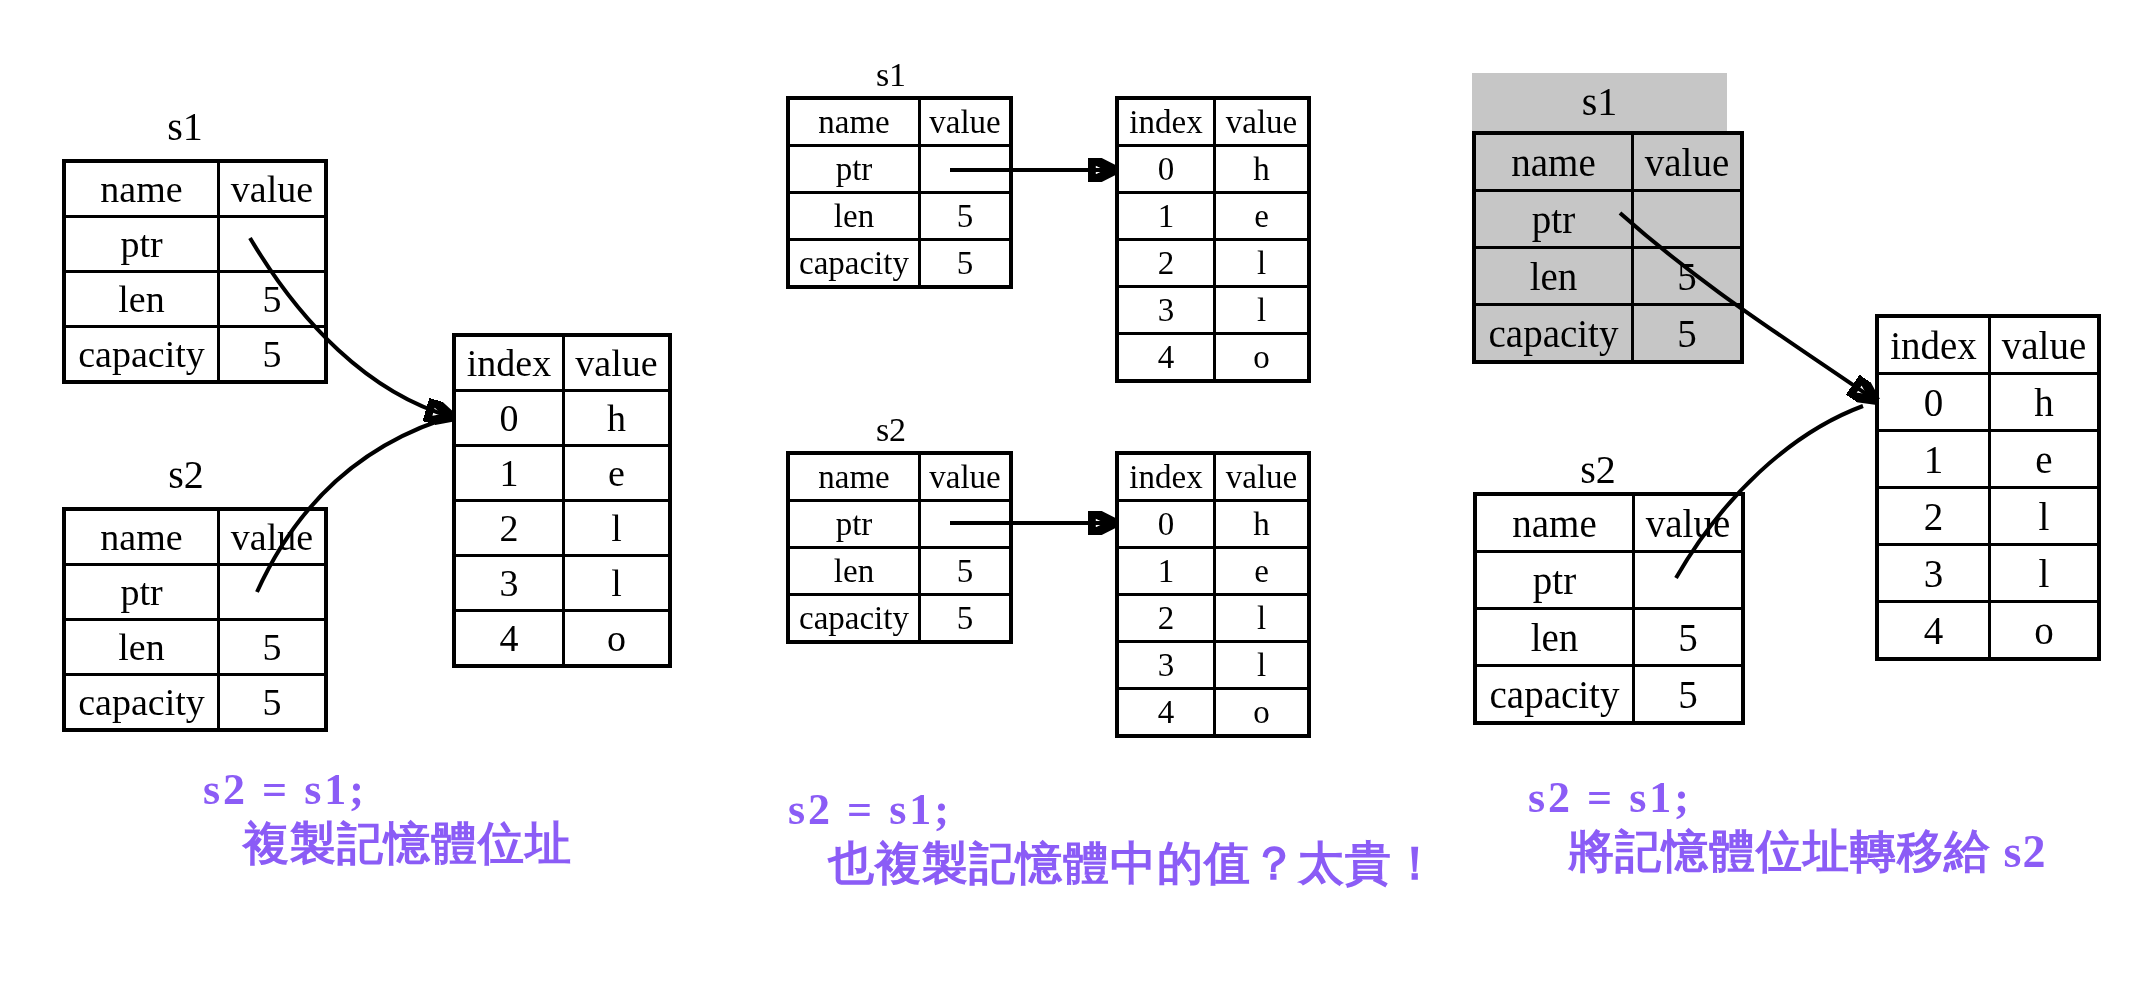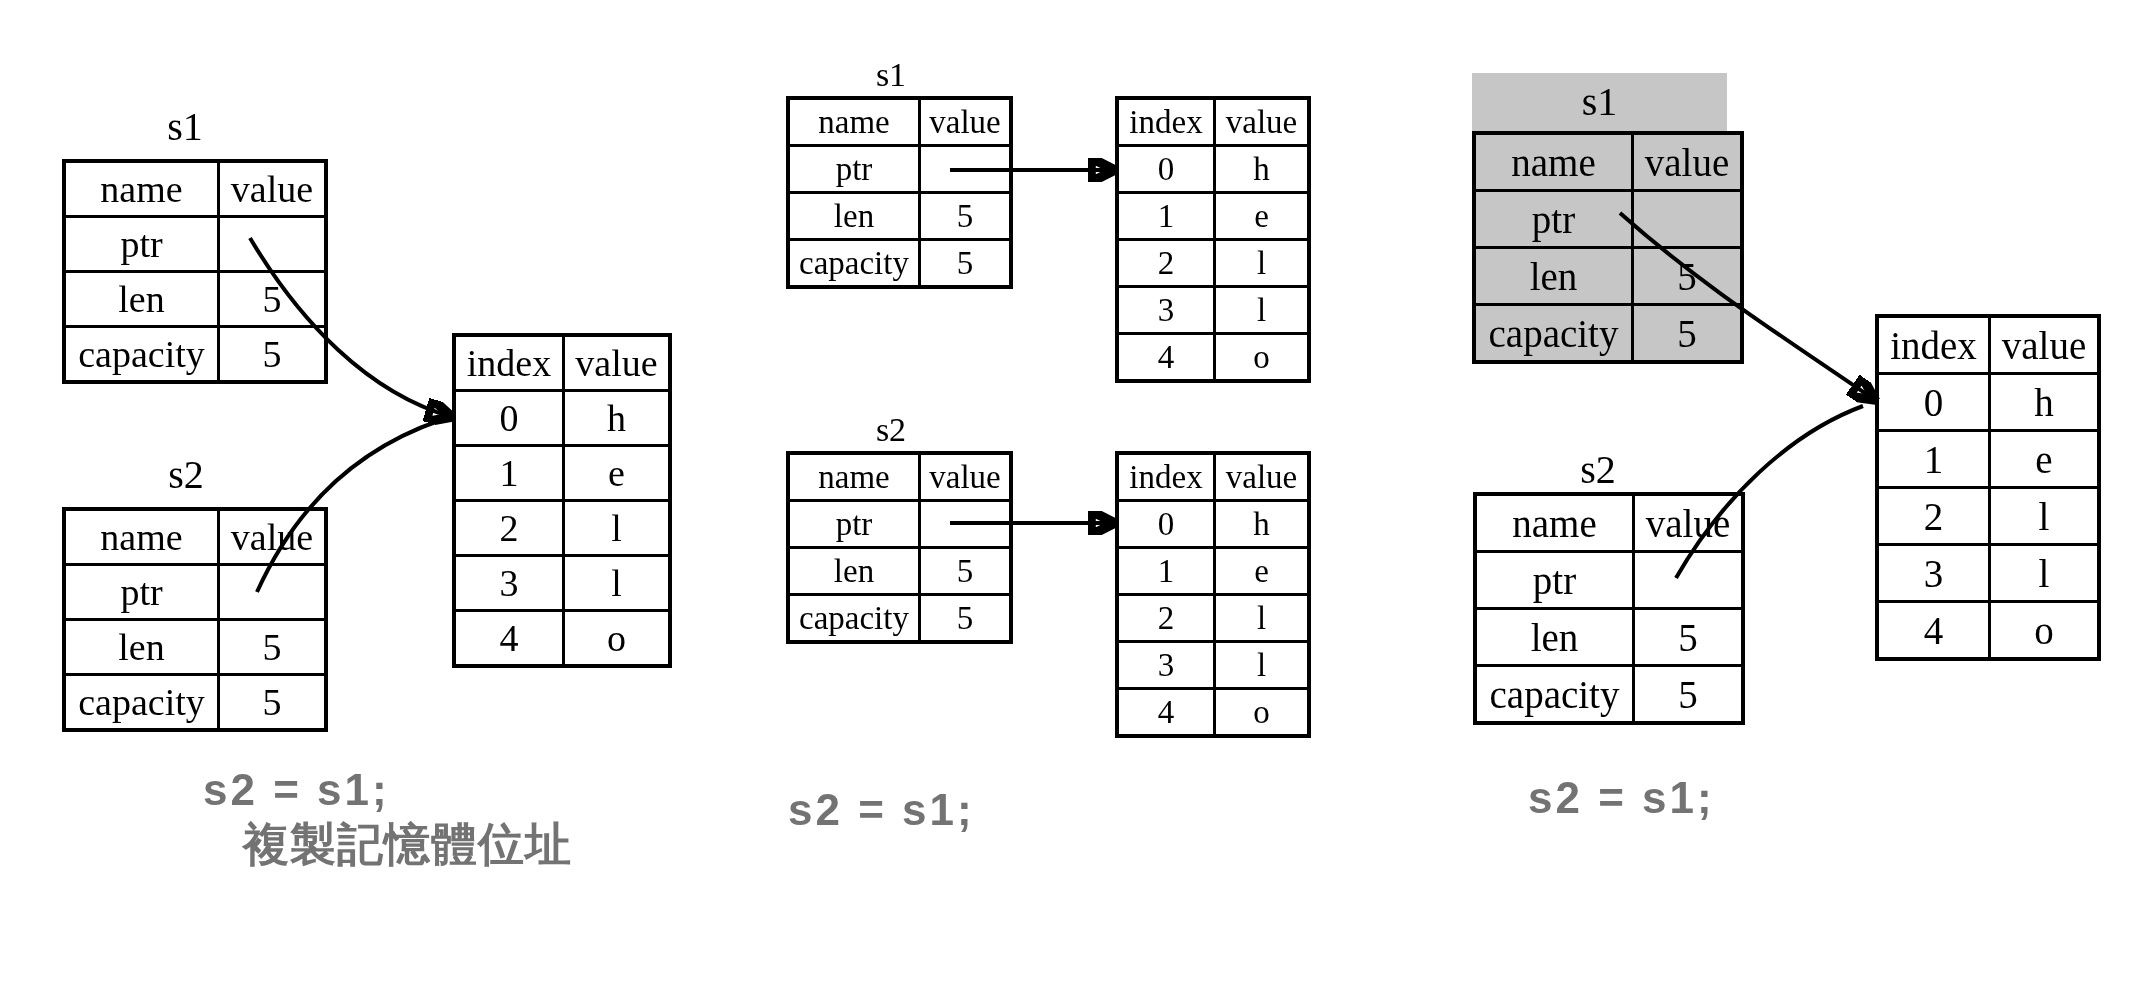--- a/index.html
+++ b/index.html
@@ -68,22 +68,22 @@
     position:absolute;
     text-align:center;
   }
   .lab-left{font-size:40px;}
   .lab-mid{font-size:34px;}
   .lab-right{font-size:40px;}
 
   
   .caption{
     position:absolute;
-    color:#737373;
-    font-family:Liberation Sans, sans-serif;
+    color:#8b5cf6;
+    font-family:Liberation Serif, serif;
   }
   .caption .code{
     font-weight:bold;
     font-size:44px;
     letter-spacing:3px;
     line-height:52px;
   }
   .caption .zh{
     font-weight:600;
     font-size:46px;
@@ -289,20 +289,21 @@
     </tr>
     <tr>
       <td>4</td>
       <td>o</td>
     </tr>
   </tbody>
     </table>
 
   <div class="caption" style="left:788px;top:784px;">
     <div class="code">s2 = s1;</div>
+    <div class="zh">也複製記憶體中的值？太貴！</div>
   </div>
 
   <div class="s1-strip" style="left:1472px;top:73px;width:255px;height:58px;">s1</div>
 
   <table class="tbl p-right-stack invalid" style="left:1472px;top:131px;">
     <tbody>
         <tr>
       <td>name</td>
       <td>value</td>
     </tr>
@@ -368,20 +369,21 @@
     </tr>
     <tr>
       <td>4</td>
       <td>o</td>
     </tr>
   </tbody>
     </table>
 
   <div class="caption" style="left:1528px;top:772px;">
     <div class="code">s2 = s1;</div>
+    <div class="zh">將記憶體位址轉移給 s2</div>
   </div>
 
   <svg class="arrows" viewBox="0 0 2156 981">
     <defs>
       <marker id="ah" viewBox="0 0 10 10" refX="10" refY="5" markerWidth="7.5" markerHeight="6" orient="auto-start-reverse">
         <path d="M 0 0 L 10 5 L 0 10 z" fill="#000" stroke="none"></path>
       </marker>
     </defs>
     <path d="M 250 238 C 300 322, 368 393, 452 417" marker-end="url(#ah)"></path>
     <path d="M 257 592 C 296 506, 356 449, 441 420"></path>

